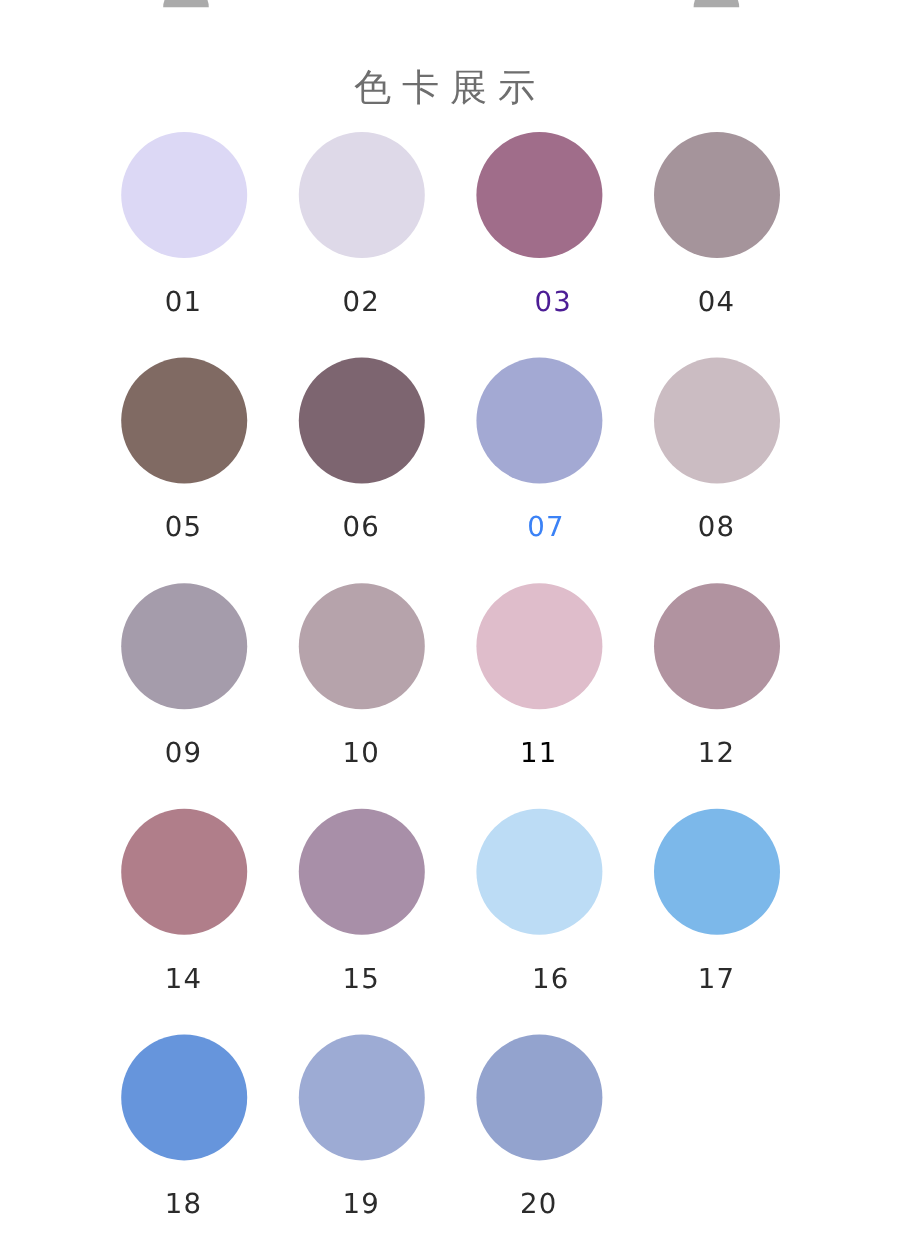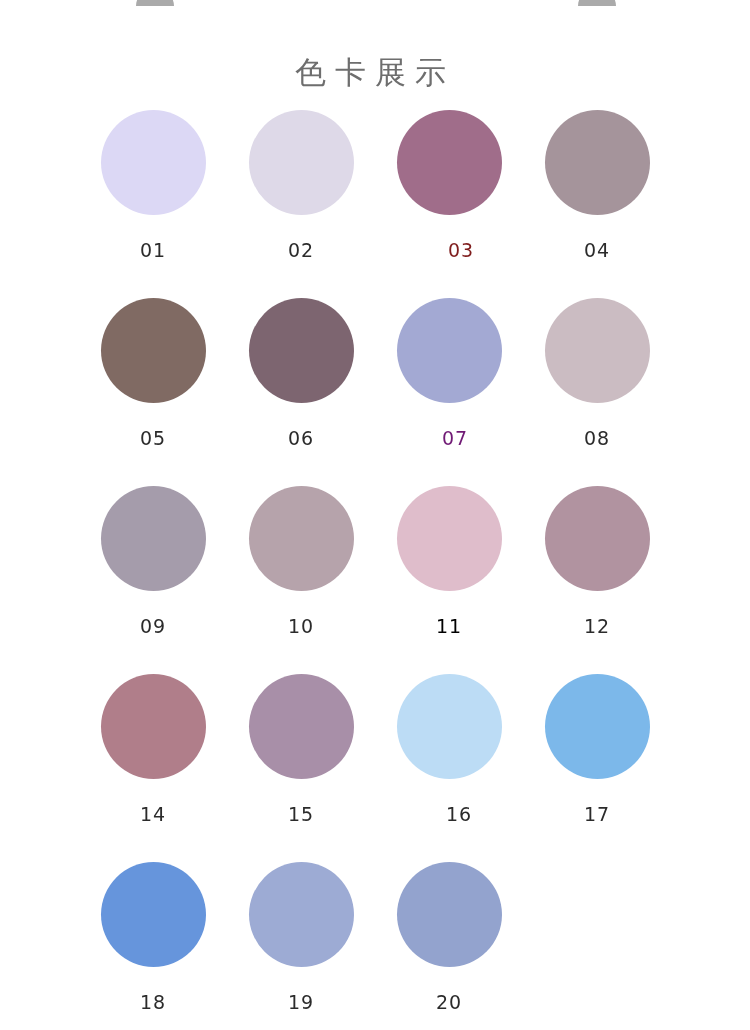--- a/index.html
+++ b/index.html
@@ -73,21 +73,21 @@
   .swatch-dot {
     width: 105px;
     height: 105px;
     border-radius: 50%;
     background: #cccccc;
     flex: 0 0 auto;
   }
 
   .swatch-label {
     margin-top: 26px;
-    font-size: 19px;
+    font-size: 23px;
     color: #2b2b2b;
     font-family: "DejaVu Sans", "Liberation Sans", sans-serif;
     letter-spacing: 1px;
     line-height: 1;
   }
 </style>
 </head>
 <body style="background: rgb(255, 255, 255);">
 
 <div class="page">
@@ -104,41 +104,41 @@
       <div class="swatch-label" style="color: rgb(43, 43, 43);">01</div>
     </div>
 
     <div class="swatch-cell">
       <div class="swatch-dot" style="background: rgb(222, 217, 232);"></div>
       <div class="swatch-label" style="color: rgb(43, 43, 43);">02</div>
     </div>
 
     <div class="swatch-cell">
       <div class="swatch-dot" style="background: rgb(160, 109, 138);"></div>
-      <div class="swatch-label" style="color: #7f1d1d; margin-left: 24px;">03</div>
+      <div class="swatch-label" style="color: #4c1d95; margin-left: 24px;">03</div>
     </div>
 
     <div class="swatch-cell">
       <div class="swatch-dot" style="background: rgb(165, 148, 155);"></div>
       <div class="swatch-label" style="color: rgb(43, 43, 43);">04</div>
     </div>
 
     <div class="swatch-cell">
       <div class="swatch-dot" style="background: rgb(128, 106, 99);"></div>
       <div class="swatch-label" style="color: rgb(43, 43, 43);">05</div>
     </div>
 
     <div class="swatch-cell">
       <div class="swatch-dot" style="background: rgb(125, 101, 112);"></div>
       <div class="swatch-label" style="color: rgb(43, 43, 43);">06</div>
     </div>
 
     <div class="swatch-cell">
       <div class="swatch-dot" style="background: rgb(163, 169, 211);"></div>
-      <div class="swatch-label" style="color: #701a75; margin-left: 12px;">07</div>
+      <div class="swatch-label" style="color: #3b82f6; margin-left: 12px;">07</div>
     </div>
 
     <div class="swatch-cell">
       <div class="swatch-dot" style="background: rgb(203, 188, 194);"></div>
       <div class="swatch-label" style="color: rgb(43, 43, 43);">08</div>
     </div>
 
     <div class="swatch-cell">
       <div class="swatch-dot" style="background: rgb(165, 156, 171);"></div>
       <div class="swatch-label" style="color: rgb(43, 43, 43);">09</div>

